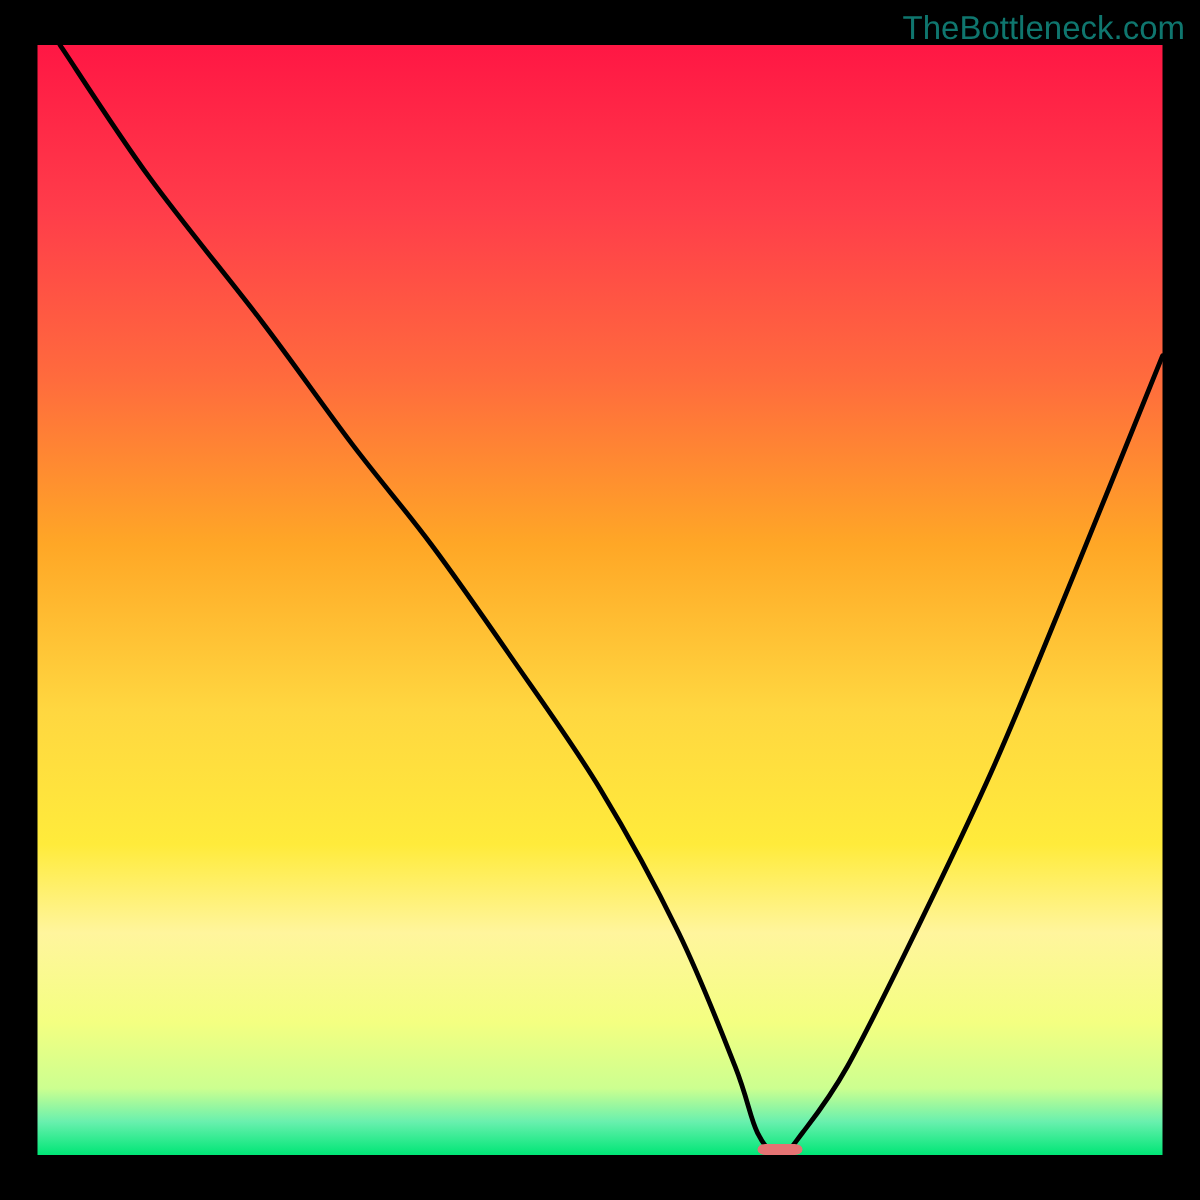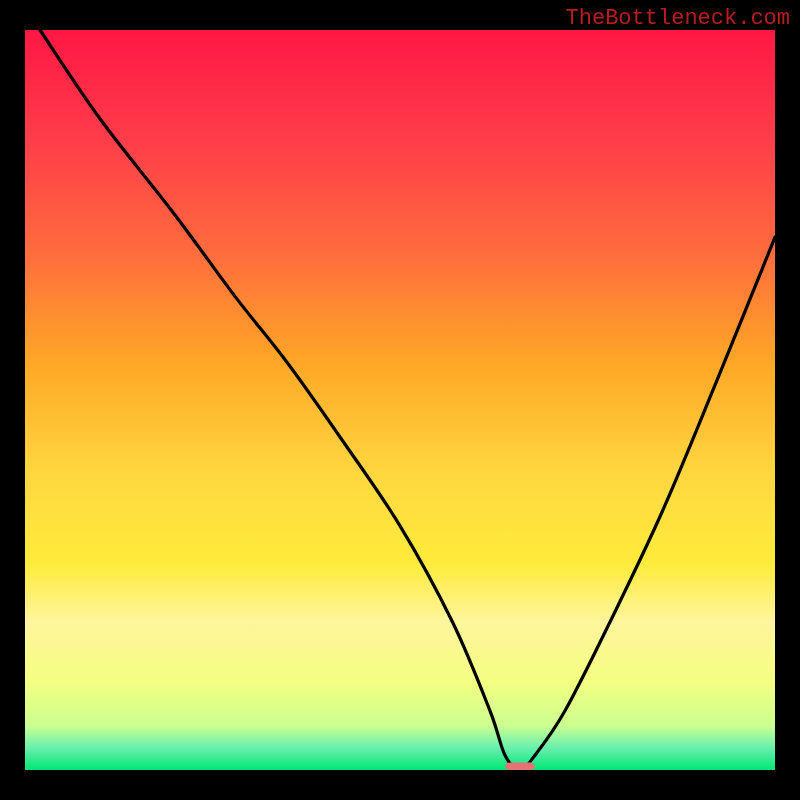--- a/index.html
+++ b/index.html
@@ -12,23 +12,23 @@
     }
     .chart-container {
       width: 800px;
       height: 800px;
       position: relative;
     }
     .watermark {
       position: absolute;
       top: 6px;
       right: 10px;
-      color: #b91c1c;
+      color: #0f766e;
       font-size: 22px;
-      font-family: Liberation Mono, monospace;
+      font-family: Liberation Sans, sans-serif;
       z-index: 10;
     }
     svg {
       display: block;
     }
   </style>
 </head>
 <body>
 
 <div class="chart-container">

